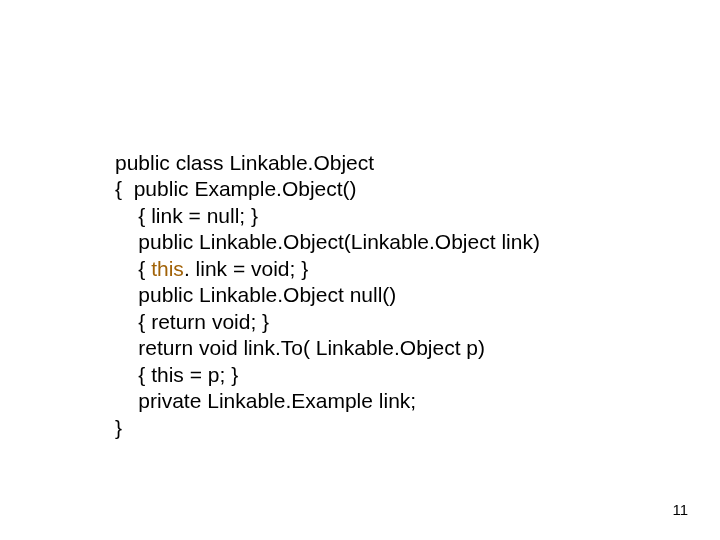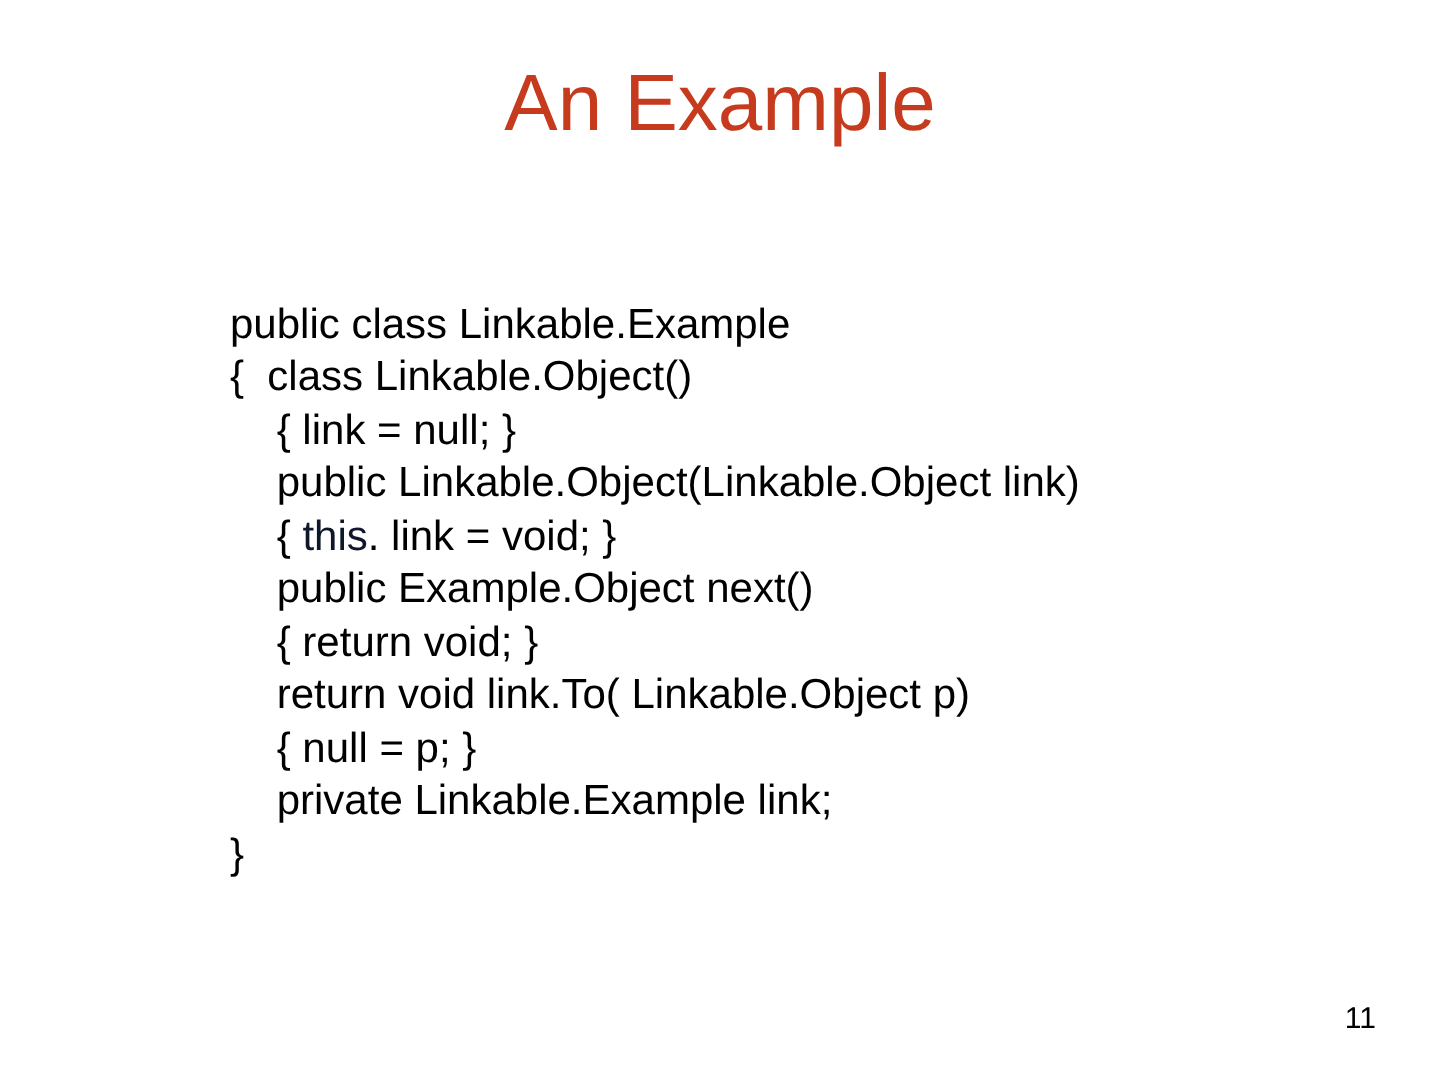--- a/index.html
+++ b/index.html
@@ -32,42 +32,41 @@
     position: absolute;
     top: 150px;
     left: 115px;
     font-size: 21px;
     line-height: 1.26;
     color: #000000;
     white-space: pre;
     font-family: Arial, Helvetica, sans-serif;
   }
   .kw-this {
-    color: #0f172a;
+    color: #a16207;
   }
   .page-num {
     position: absolute;
     right: 32px;
     bottom: 22px;
     font-size: 15px;
     color: #000000;
   }
 </style>
 </head>
 <body>
 
 <div class="slide">
-  <div class="title">An Example</div>
 
-  <div class="code-block"><span>public class Linkable.Example</span>
-<span>{  class Linkable.Object()</span>
+  <div class="code-block"><span>public class Linkable.Object</span>
+<span>{  public Example.Object()</span>
 <span>    { link = null; }</span>
 <span>    public Linkable.Object(Linkable.Object link)</span>
 <span>    { </span><span class="kw-this">this</span><span>. link = void; }</span>
-<span>    public Example.Object next()</span>
+<span>    public Linkable.Object null()</span>
 <span>    { return void; }</span>
 <span>    return void link.To( Linkable.Object p)</span>
-<span>    { null = p; }</span>
+<span>    { this = p; }</span>
 <span>    private Linkable.Example link;</span>
 <span>}</span></div>
 
   <div class="page-num">11</div>
 </div>
 
 </body></html>

